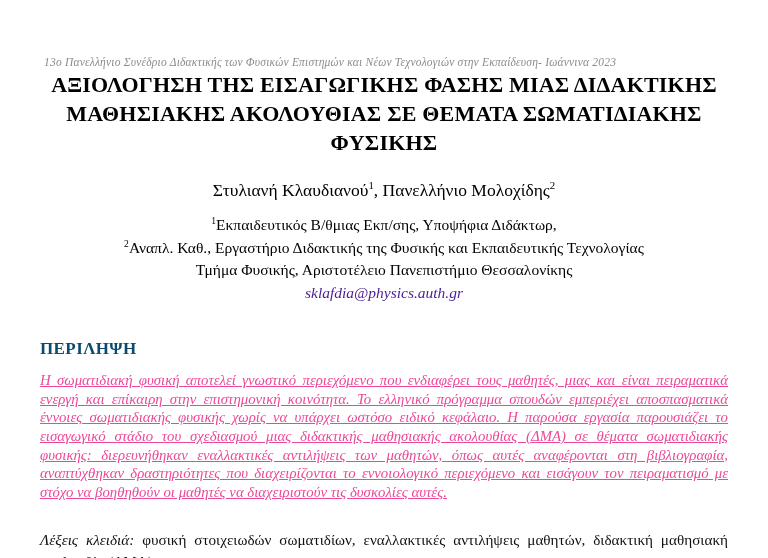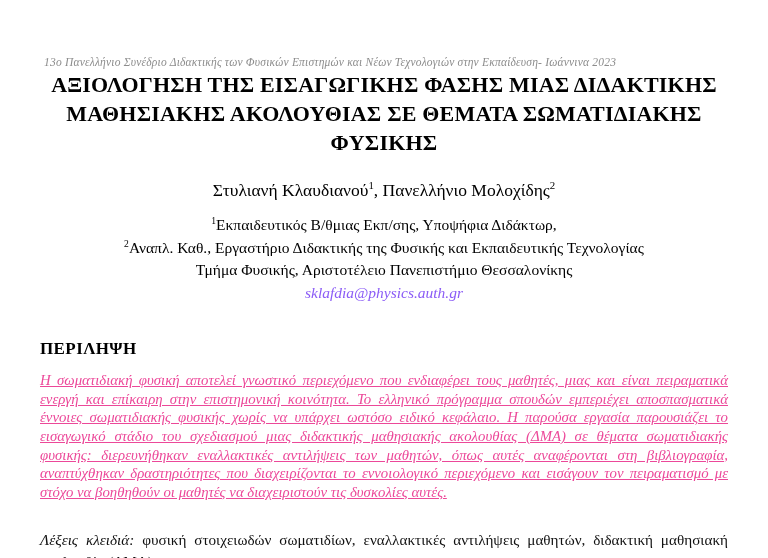--- a/index.html
+++ b/index.html
@@ -61,31 +61,31 @@
   .email-row {
     position: absolute;
     top: 284px;
     left: 40px;
     width: 688px;
     text-align: center;
     font-size: 15.5px;
   }
   .email-link {
     font-style: italic;
-    color: #8b5cf6;
+    color: #4c1d95;
     text-decoration: none;
   }
   .abstract-heading {
     position: absolute;
     top: 339px;
     left: 40px;
     font-size: 17px;
     font-weight: bold;
     letter-spacing: 0.4px;
-    color: #000000;
+    color: #0c4a6e;
   }
   .abstract-body {
     position: absolute;
     top: 371px;
     left: 40px;
     width: 688px;
     font-size: 14.8px;
     font-style: italic;
     line-height: 1.26;
     text-align: justify;

